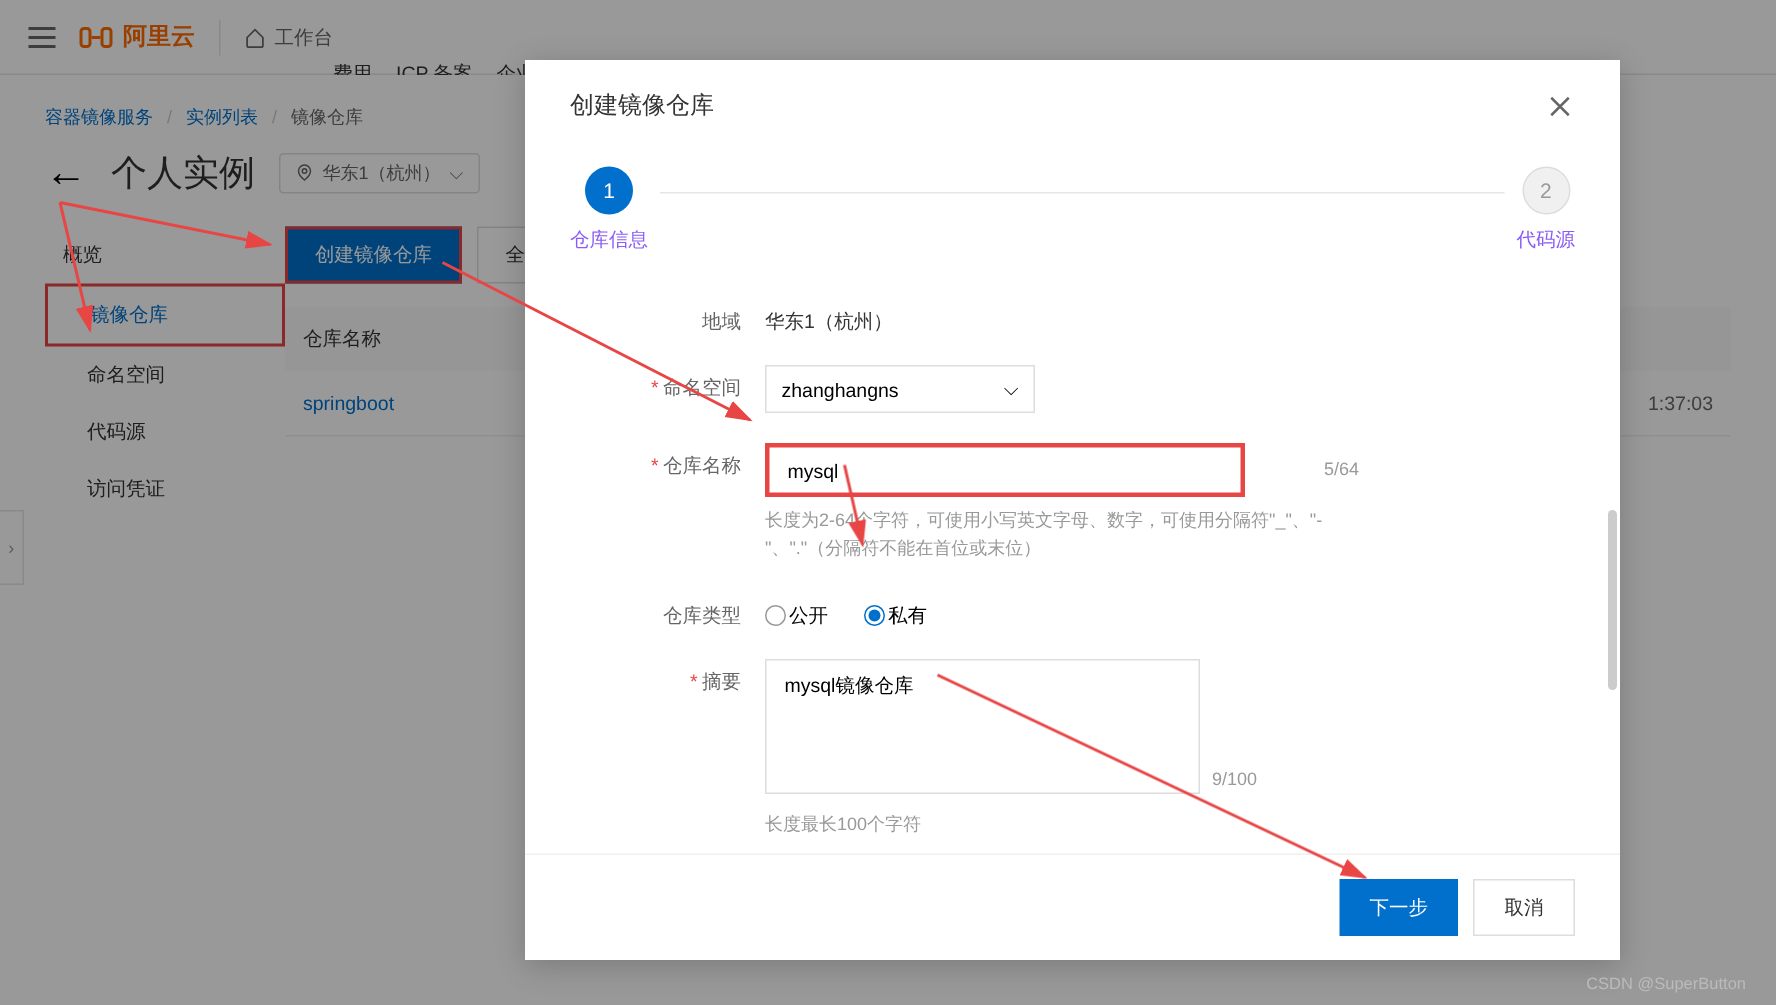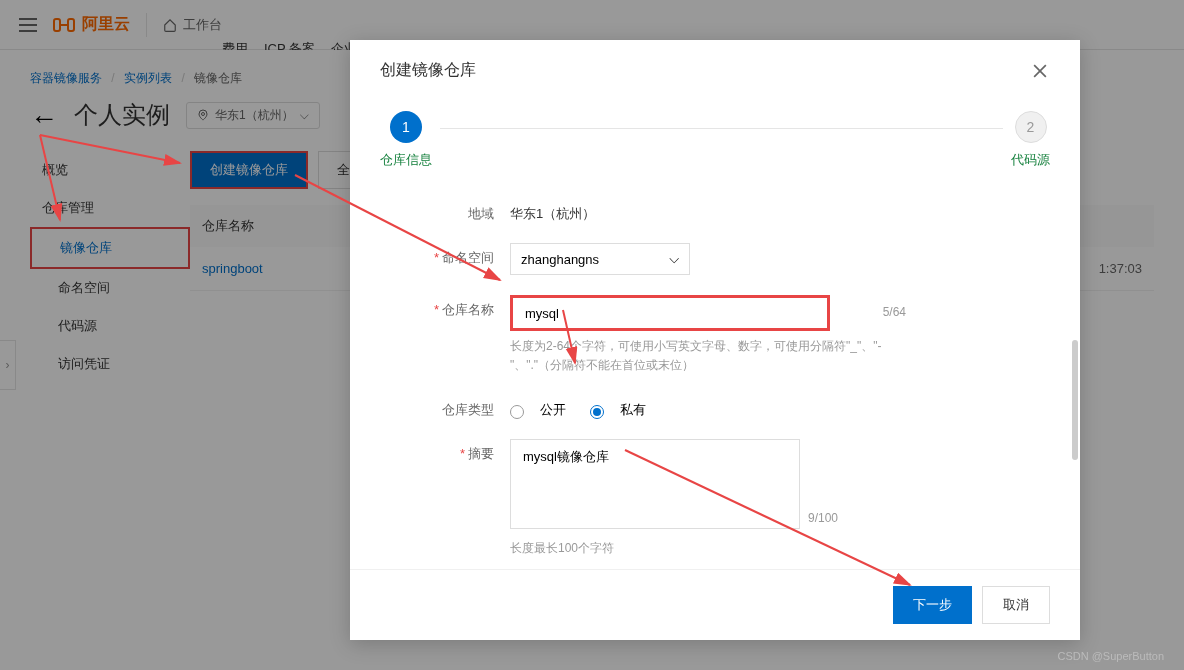--- a/index.html
+++ b/index.html
@@ -51,35 +51,35 @@
     .modal { position: absolute; left: 350px; top: 40px; width: 730px; height: 600px; background: #fff; z-index: 101; display: flex; flex-direction: column; box-shadow: 0 4px 20px rgba(0,0,0,0.2); }
     .modal-header { padding: 20px 30px 10px; display: flex; justify-content: space-between; align-items: center; }
     .modal-title { font-size: 16px; color: #333; }
     .modal-close { width: 20px; height: 20px; cursor: pointer; color: #666; }
     
     .steps { display: flex; align-items: center; padding: 20px 30px; gap: 0; }
     .step { display: flex; flex-direction: column; align-items: center; gap: 8px; }
     .step-circle { width: 32px; height: 32px; border-radius: 50%; display: flex; align-items: center; justify-content: center; font-size: 14px; }
     .step-circle.active { background: #0070cc; color: #fff; }
     .step-circle.inactive { background: #f0f0f0; color: #999; border: 1px solid #ddd; }
-    .step-label { font-size: 13px; color: #15803d; font-weight: 500; }
+    .step-label { font-size: 13px; color: #8b5cf6; font-weight: 500; }
     .step-line { flex: 1; height: 1px; background: #e5e5e5; margin: 0 8px; margin-bottom: 24px; }
     
     .form { padding: 10px 40px; flex: 1; overflow-y: auto; }
     .form-row { display: flex; margin-bottom: 20px; align-items: flex-start; }
     .form-label { width: 120px; text-align: right; font-size: 13px; color: #666; padding-top: 6px; padding-right: 16px; }
     .form-label .req { color: #e84545; margin-right: 3px; }
     .form-value { flex: 1; font-size: 13px; color: #333; padding-top: 6px; }
     .form-select { width: 180px; height: 32px; padding: 0 10px; border: 1px solid #ddd; font-size: 13px; cursor: pointer; display: flex; align-items: center; justify-content: space-between; }
     .form-input-wrap { position: relative; }
     .form-input { width: 320px; height: 36px; padding: 0 60px 0 12px; border: 3px solid #e84545; font-size: 13px; }
     .input-count { position: absolute; right: 4px; top: 10px; font-size: 12px; color: #999; }
     .form-hint { font-size: 12px; color: #999; margin-top: 6px; max-width: 400px; line-height: 1.6; }
     .radio-group { display: flex; gap: 24px; padding-top: 6px; }
-    .radio-item { display: flex; align-items: flex-end; gap: 16px; font-size: 13px; cursor: pointer; }
+    .radio-item { display: flex; align-items: center; gap: 2px; font-size: 13px; cursor: pointer; }
     .radio { width: 14px; height: 14px; border: 1px solid #999; border-radius: 50%; display: flex; align-items: center; justify-content: center; }
     .radio.checked { border-color: #0070cc; }
     .radio.checked::after { content: ''; width: 8px; height: 8px; background: #0070cc; border-radius: 50%; }
     .form-textarea { width: 290px; height: 90px; padding: 8px 12px; border: 1px solid #ddd; font-size: 13px; resize: none; position: relative; }
     .textarea-wrap { position: relative; width: 338px; }
     .textarea-count { position: absolute; right: 10px; bottom: 8px; font-size: 12px; color: #999; }
     
     .modal-footer { padding: 16px 30px; display: flex; justify-content: flex-end; gap: 10px; border-top: 1px solid #f0f0f0; }
     .btn-next { background: #0070cc; color: #fff; border: none; padding: 8px 20px; font-size: 13px; cursor: pointer; }
     .btn-cancel { background: #fff; color: #333; border: 1px solid #ddd; padding: 9px 20px; font-size: 13px; cursor: pointer; }
@@ -154,21 +154,20 @@
             <circle cx="12" cy="10" r="3" fill="none" stroke="currentColor" stroke-width="2"></circle>
             <path d="M12 2a8 8 0 00-8 8c0 6 8 12 8 12s8-6 8-12a8 8 0 00-8-8z" fill="none" stroke="currentColor" stroke-width="2"></path>
           </svg>
         <span>华东1（杭州）</span>
         <span>⌵</span>
       </div>
     </div>
     <div class="layout-row">
       <div class="sidebar">
         <div class="sidebar-item">概览</div>
-        <div class="sidebar-item">仓库管理</div>
         <div class="sidebar-item sub active">镜像仓库</div>
         <div class="sidebar-item sub">命名空间</div>
         <div class="sidebar-item sub">代码源</div>
         <div class="sidebar-item sub">访问凭证</div>
       </div>
       <div class="main-content">
         <div class="toolbar">
           <button class="btn-primary">创建镜像仓库</button>
           <button class="btn-secondary">全部命</button>
         </div>

